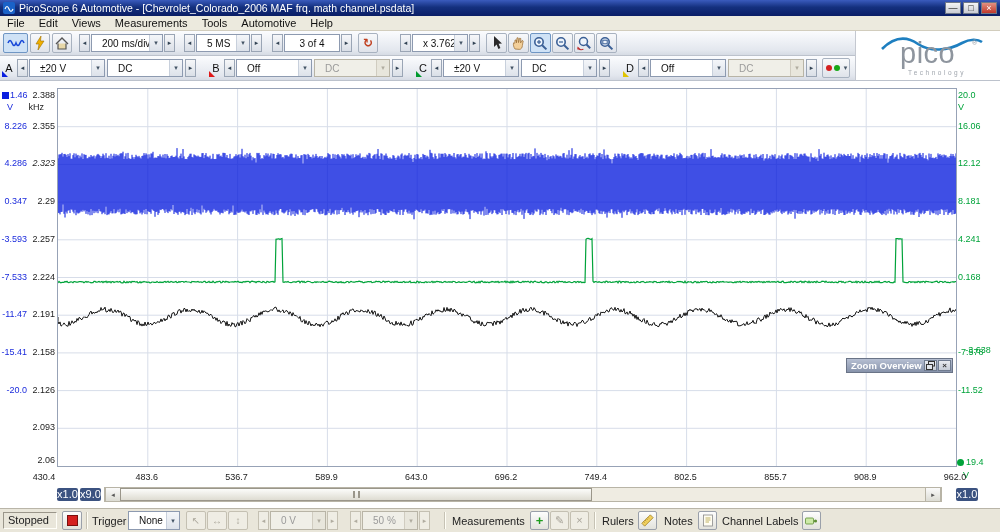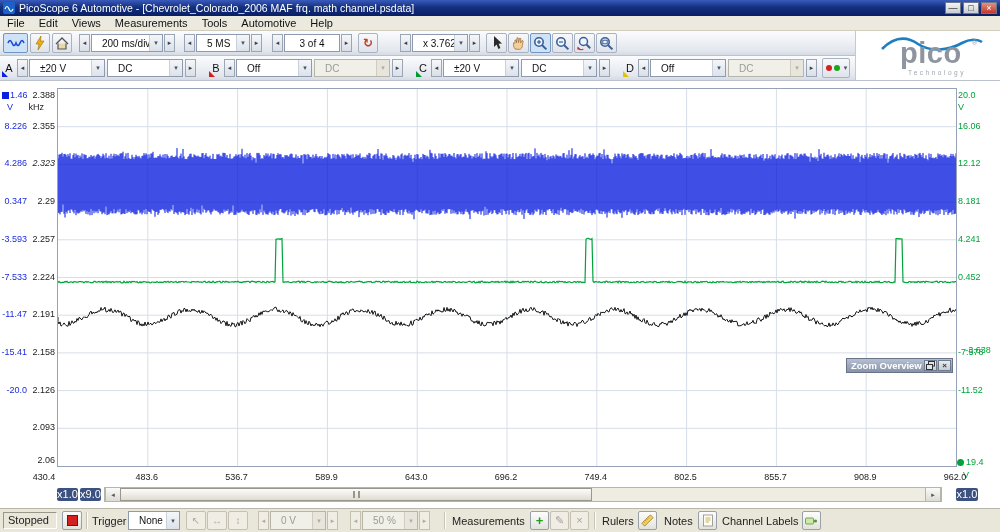--- a/index.html
+++ b/index.html
@@ -52,21 +52,21 @@
     justify-content:center;font-size:11px;color:#111;}
   .tri{position:absolute;left:-1px;bottom:0;width:0;height:0;border-right:6px solid transparent;
     border-bottom:6px solid #000;}
   .led{width:6px;height:6px;border-radius:50%;margin:0 1px;display:inline-block;}
   .led.red{background:#d42020;} .led.green{background:#18a818;}
   .ledcaret{font-size:7px;color:#456;margin-left:3px;}
 
   
   .logopanel{position:absolute;left:855px;top:31px;width:145px;height:50px;background:#fff;
     border-left:1px solid #c4c8d0;border-bottom:1px solid #bcc2cc;box-sizing:border-box;z-index:5;}
-  .picotext{position:absolute;left:44px;top:8px;font-size:29px;font-weight:bold;color:#8e959e;
+  .picotext{position:absolute;left:44px;top:8px;font-size:29px;font-weight:normal;color:#8e959e;
     line-height:28px;letter-spacing:0.5px;}
   .picoreg{position:absolute;left:116px;top:8px;font-size:7px;color:#9aa0a8;}
   .picoswoosh{position:absolute;left:24px;top:2px;}
   .picotag{position:absolute;left:52px;top:38px;font-size:6.5px;letter-spacing:2.5px;color:#a0a6ae;}
 
   
   .main{position:absolute;left:0;top:81px;width:1000px;height:427px;background:#fff;}
   .plotbox{position:absolute;left:57px;top:7px;width:898px;height:377px;border:1px solid #97a2b6;}
   .ylab{position:absolute;font-size:9px;height:10px;line-height:10px;white-space:nowrap;text-align:right;}
   .xlab{position:absolute;font-size:9px;height:10px;line-height:10px;text-align:center;color:#222;}
@@ -350,21 +350,21 @@
       <span class="ylab" style="left: 29px; width: 26px; top: 152.8px; color: rgb(28, 28, 28); text-align: right;">2.257</span>
       <span class="ylab" style="left: 29px; width: 26px; top: 190.5px; color: rgb(28, 28, 28); text-align: right;">2.224</span>
       <span class="ylab" style="left: 29px; width: 26px; top: 228.2px; color: rgb(28, 28, 28); text-align: right;">2.191</span>
       <span class="ylab" style="left: 29px; width: 26px; top: 265.9px; color: rgb(28, 28, 28); text-align: right;">2.158</span>
       <span class="ylab" style="left: 29px; width: 26px; top: 303.6px; color: rgb(28, 28, 28); text-align: right;">2.126</span>
       <span class="ylab" style="left: 29px; width: 26px; top: 341.3px; color: rgb(28, 28, 28); text-align: right;">2.093</span>
       <span class="ylab" style="left: 958px; width: 40px; top: 39.7px; color: rgb(0, 163, 58); text-align: left;">16.06</span>
       <span class="ylab" style="left: 958px; width: 40px; top: 77.4px; color: rgb(0, 163, 58); text-align: left;">12.12</span>
       <span class="ylab" style="left: 958px; width: 40px; top: 115.1px; color: rgb(0, 163, 58); text-align: left;">8.181</span>
       <span class="ylab" style="left: 958px; width: 40px; top: 152.8px; color: rgb(0, 163, 58); text-align: left;">4.241</span>
-      <span class="ylab" style="left: 958px; width: 40px; top: 190.5px; color: rgb(0, 163, 58); text-align: left;">0.452</span>
+      <span class="ylab" style="left: 958px; width: 40px; top: 190.5px; color: rgb(0, 163, 58); text-align: left;">0.168</span>
       <span class="ylab" style="left: 958px; width: 40px; top: 228.2px; color: rgb(0, 163, 58); text-align: center; margin-top: 36px;">-3.638</span>
       <span class="ylab" style="left: 958px; width: 40px; top: 265.9px; color: rgb(0, 163, 58); text-align: left;">-7.578</span>
       <span class="ylab" style="left: 958px; width: 40px; top: 303.6px; color: rgb(0, 163, 58); text-align: left;">-11.52</span>
       <span class="xlab" style="left: 19px; width: 50px; top: 391px;">430.4</span>
       <span class="xlab" style="left: 121.8px; width: 50px; top: 391px;">483.6</span>
       <span class="xlab" style="left: 211.6px; width: 50px; top: 391px;">536.7</span>
       <span class="xlab" style="left: 301.4px; width: 50px; top: 391px;">589.9</span>
       <span class="xlab" style="left: 391.2px; width: 50px; top: 391px;">643.0</span>
       <span class="xlab" style="left: 481px; width: 50px; top: 391px;">696.2</span>
       <span class="xlab" style="left: 570.8px; width: 50px; top: 391px;">749.4</span>

